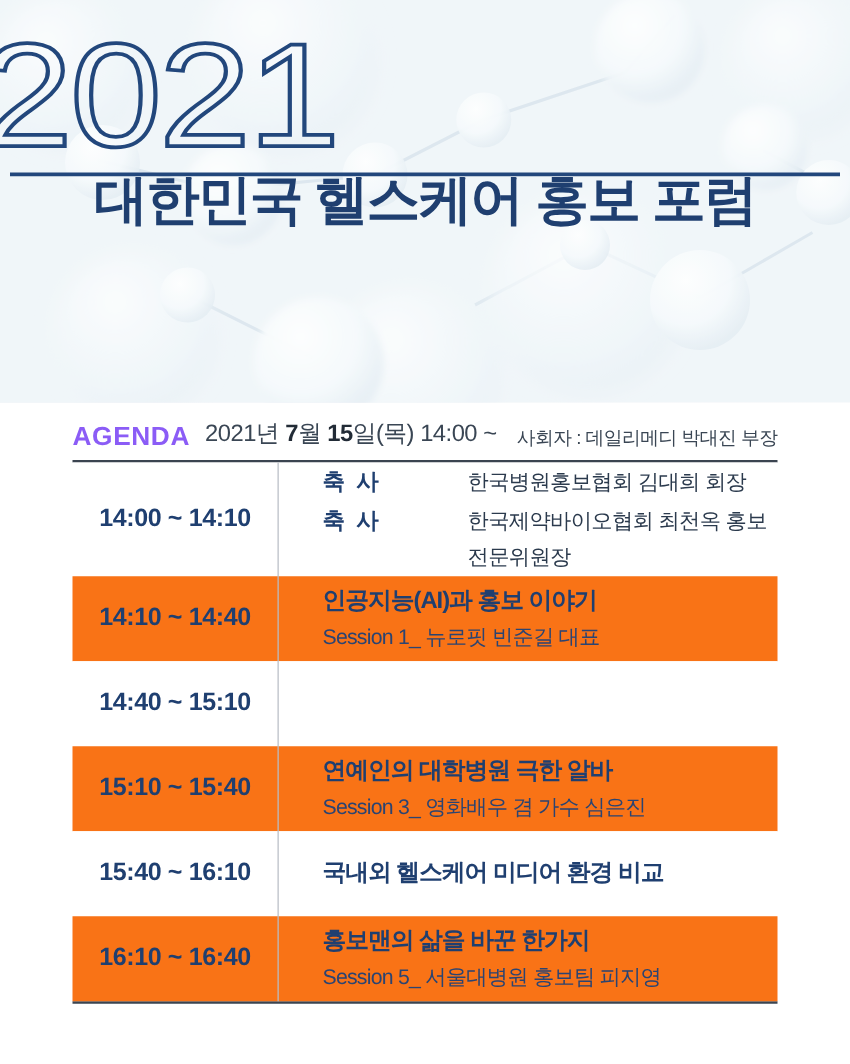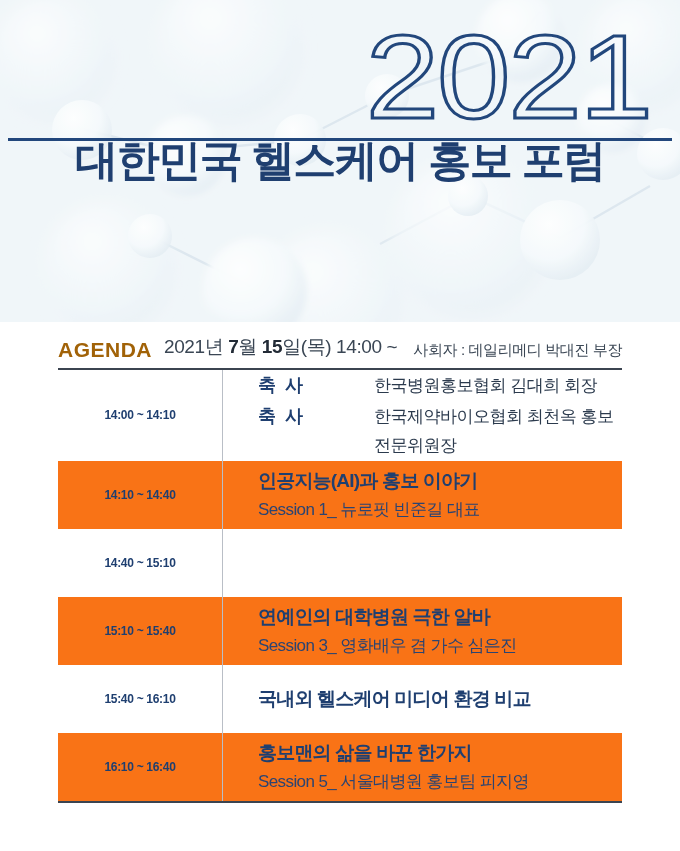--- a/index.html
+++ b/index.html
@@ -19,21 +19,21 @@
     overflow:hidden;
     background:
       linear-gradient(160deg,#f3f7fa 0%,#eef4f8 30%,#e9f1f6 55%,#f4f8fb 80%,#fbfdfe 100%);
   }
   .hero-bg { position:absolute; inset:0; }
   .hero-bg svg { display:block; width:680px; height:322px; }
 
   .year-wrap {
     position:absolute;
     top:16px; left:0; width:636px;
-    text-align:right;
+    text-align:left;
     z-index:3;
   }
   .year {
     font-family:"Liberation Sans", sans-serif;
     font-size:118px;
     font-weight:400;
     letter-spacing:-2px;
     line-height:1.05;
     color:transparent;
     -webkit-text-stroke:3px #22477c;
@@ -85,21 +85,21 @@
     position:relative;
     width:564px;
     margin:0 0 0 58px;
     height:32px;
     display:flex;
     align-items:flex-end;
   }
   .agenda-title {
     font-size:21px;
     font-weight:bold;
-    color:#a16207;
+    color:#8b5cf6;
     letter-spacing:0.5px;
     margin-right:12px;
   }
   .agenda-date {
     font-size:19px;
     color:#3a4654;
     letter-spacing:-0.4px;
     padding-bottom:2px;
   }
   .agenda-date b { font-weight:bold; color:#222b36; }
@@ -130,21 +130,21 @@
     display:flex;
     align-items:center;
     min-height:68px;
     background:#ffffff;
   }
   .row.alt { background:#f97316; }
   .row-time {
     width:164px;
     flex:0 0 164px;
     text-align:center;
-    font-size:12px;
+    font-size:20px;
     font-weight:bold;
     color:#1f3f70;
     letter-spacing:-0.3px;
   }
   .row-body {
     flex:1;
     padding:0 0 0 36px;
   }
   .r-title {
     font-size:19px;

